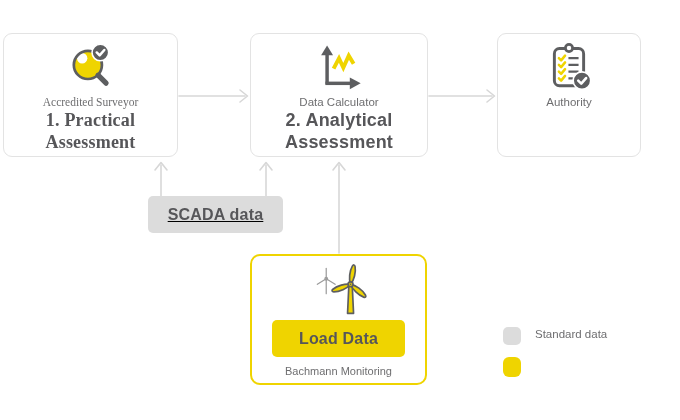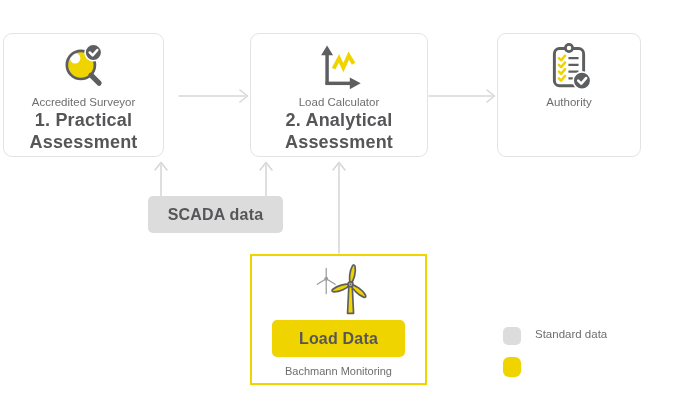--- a/index.html
+++ b/index.html
@@ -19,42 +19,42 @@
   
   .connectors{position:absolute;left:0;top:0;width:680px;height:420px;pointer-events:none;}
   .conn{stroke:var(--arrow-gray);stroke-width:1.6;fill:none;stroke-linecap:round;stroke-linejoin:round;}
 
   
   .step-box{
     position:absolute;top:33px;height:124px;background:#fff;
     border:1px solid var(--box-border);border-radius:9px;box-sizing:border-box;
     display:flex;flex-direction:column;align-items:center;padding-top:5px;
   }
-  .step-1{left:3px;width:161px;}
+  .step-1{left:3px;width:175px;font-family:Liberation Serif, serif;}
   .step-2{left:250px;width:178px;}
   .step-3{left:497px;width:144px;}
   .step-icon{height:54px;display:flex;align-items:center;justify-content:center;}
   .step-label{font-size:11.5px;color:var(--text-gray);margin-top:3px;}
   .step-title{
     font-size:18px;font-weight:bold;color:var(--text-dark);
     text-align:center;white-space:pre-line;line-height:1.22;margin-top:2px;letter-spacing:.2px;
   }
 
   
   .scada-box{
     position:absolute;left:148px;top:196px;width:135px;height:37px;
     background:var(--standard-fill);border-radius:5px;
-    display:flex;align-items:center;justify-content:center;
+    display:flex;align-items:center;justify-content:center;text-decoration:underline;
   }
   .scada-label{font-size:16px;font-weight:bold;color:var(--text-dark);letter-spacing:.2px;}
 
   
   .monitor-box{
     position:absolute;left:250px;top:254px;width:177px;height:131px;background:#fff;
-    border:2px solid var(--accent-yellow);border-radius:0;box-sizing:border-box;
+    border:2px solid var(--accent-yellow);border-radius:10px;box-sizing:border-box;
     display:flex;flex-direction:column;align-items:center;padding-top:4px;
   }
   .turbine-wrap{height:58px;display:flex;align-items:flex-end;justify-content:center;margin-left:10px;}
   .load-data-button{
     width:133px;height:37px;background:var(--accent-yellow);border:none;border-radius:5px;
     font-family:inherit;font-size:16px;font-weight:bold;color:var(--text-dark);
     display:flex;align-items:center;justify-content:center;margin-top:2px;letter-spacing:.2px;
   }
   .monitor-caption{font-size:11px;color:var(--text-gray);margin-top:8px;}
 
@@ -119,21 +119,21 @@
   <div class="step-box step-2">
     <div class="step-icon">
       <svg width="52" height="52" viewBox="0 0 48 48">
         <line class="stroke-icon" x1="13" y1="41" x2="13" y2="12" stroke-width="3.2"></line>
         <polygon class="fill-icon" points="13,5 7.5,14 18.5,14"></polygon>
         <line class="stroke-icon" x1="11.5" y1="40" x2="36" y2="40" stroke-width="3.2"></line>
         <polygon class="fill-icon" points="44,40 34,34.5 34,45.5"></polygon>
         <polyline class="stroke-accent" points="19,26.5 24,17 28,25.5 33,14.5 37.5,22" fill="none" stroke-width="3.6" stroke-linejoin="miter"></polyline>
       </svg>
     </div>
-    <div class="step-label">Load Calculator</div>
+    <div class="step-label">Data Calculator</div>
     <div class="step-title">2. Analytical
 Assessment</div>
   </div>
 
   <div class="step-box step-3">
     <div class="step-icon">
       <svg width="54" height="54" viewBox="0 0 48 48">
         <rect class="stroke-icon" x="11" y="8.5" width="26" height="33" rx="4.5" fill="#ffffff" stroke-width="2.6"></rect>
         <circle class="stroke-icon" cx="24" cy="8" r="3.2" fill="#ffffff" stroke-width="2.4"></circle>
         <g>

